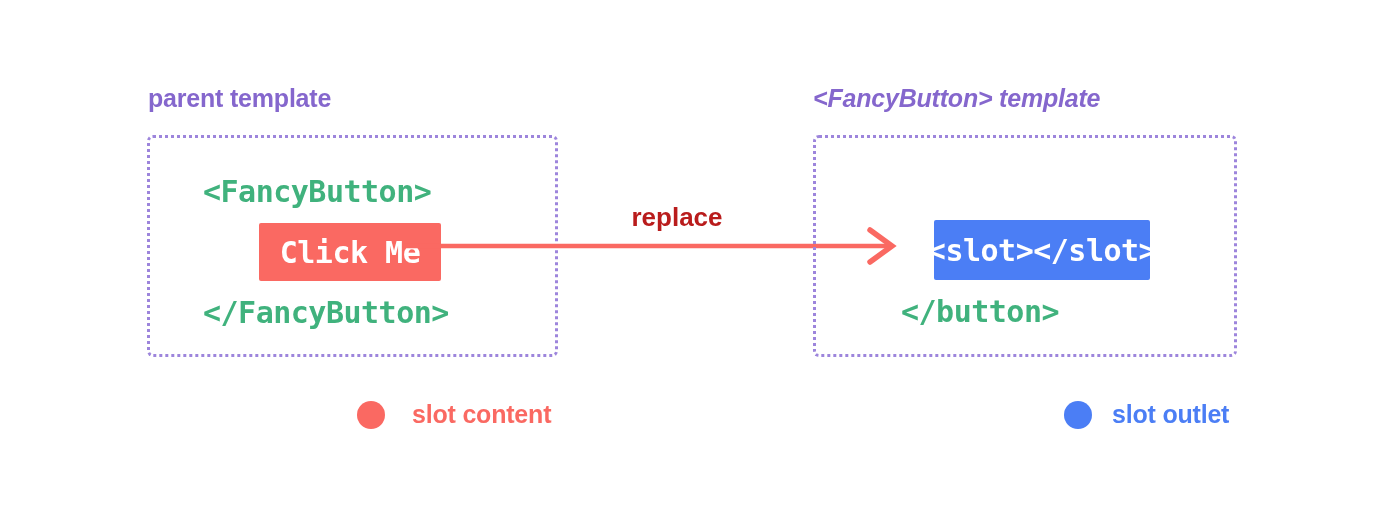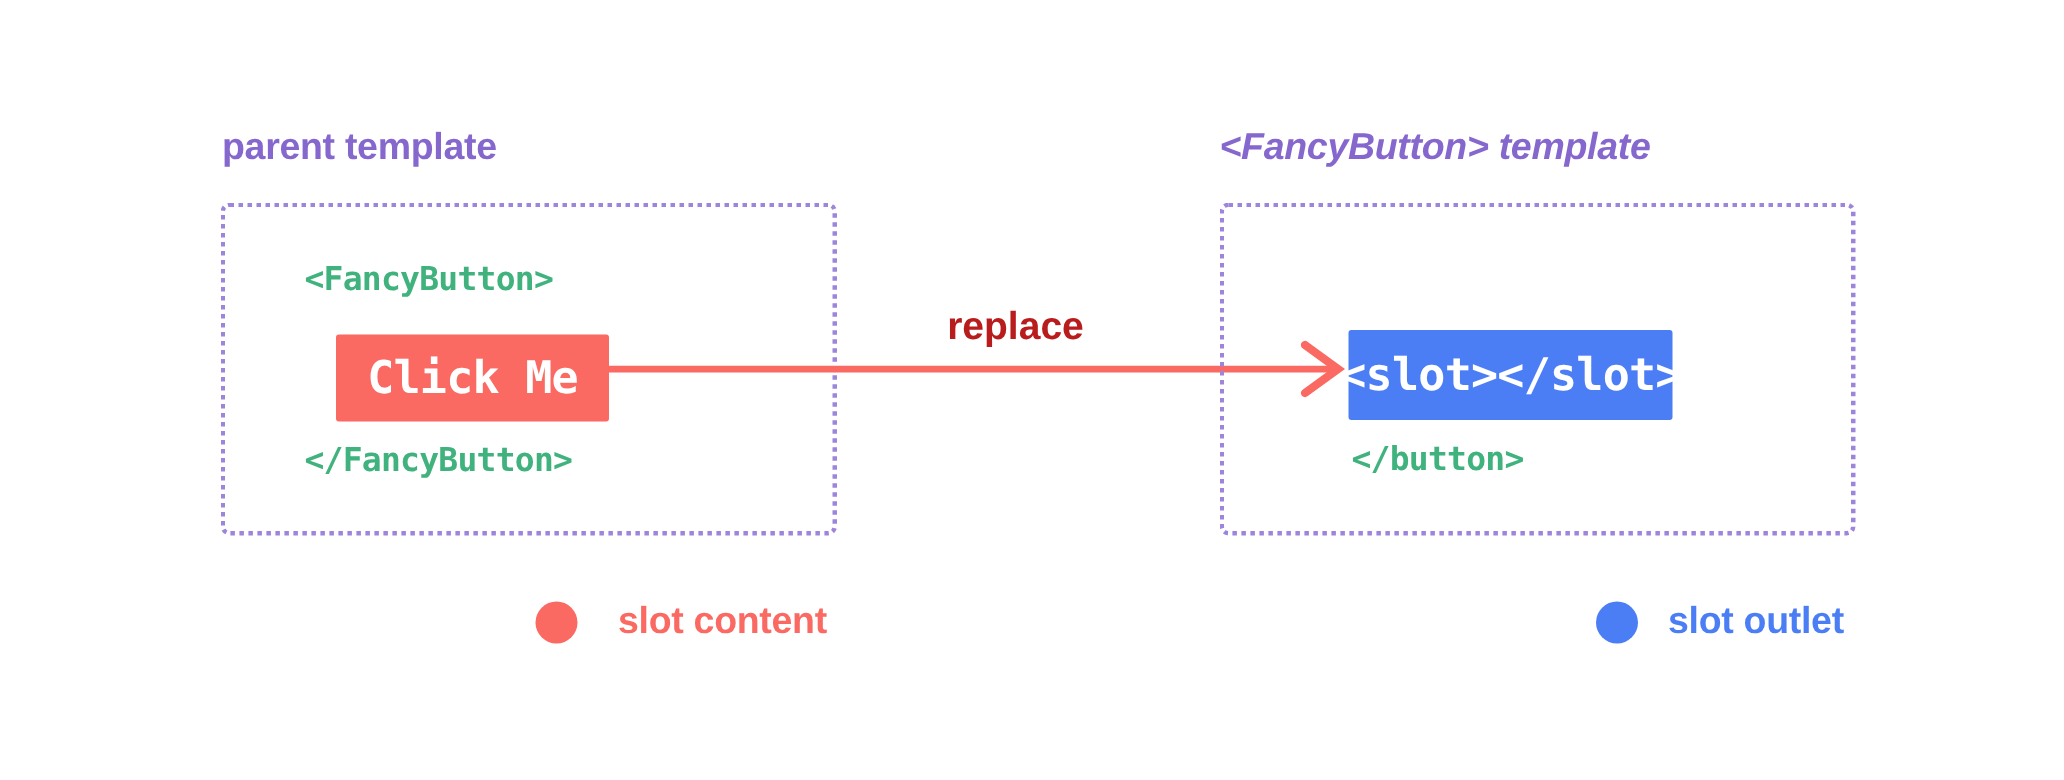--- a/index.html
+++ b/index.html
@@ -24,38 +24,39 @@
     border: 3px dotted #9d85dc;
     border-radius: 6px;
     box-sizing: border-box;
   }
   .panel-left  { left: 147px; top: 135px; width: 411px; height: 222px; }
   .panel-right { left: 813px; top: 135px; width: 424px; height: 222px; }
   .code-line {
     position: absolute;
     font-family: "DejaVu Sans Mono", "Liberation Mono", monospace;
     font-weight: bold;
-    font-size: 22px;
+    font-size: 30px;
     color: #40b27d;
     white-space: nowrap;
     letter-spacing: -0.5px;
   }
   .pill {
     position: absolute;
     border-radius: 2px;
     display: flex;
     align-items: center;
     justify-content: center;
     font-family: "DejaVu Sans Mono", "Liberation Mono", monospace;
     font-weight: bold;
     font-size: 30px;
     color: #ffffff;
     white-space: nowrap;
     letter-spacing: -0.5px;
     box-sizing: border-box;
+    margin-left: 35px;
   }
   .pill-red  { left: 74px; top: 85px; width: 182px; height: 58px; background: #fa6962; }
   .pill-blue { left: 83px; top: 82px; width: 216px; height: 60px; background: #4b7ef5; }
   .arrow-svg { position: absolute; left: 404px; top: 224px; }
   .arrow-label {
     position: absolute;
     left: 557px; top: 202px; width: 240px;
     text-align: center;
     font-size: 26px;
     font-weight: bold;

